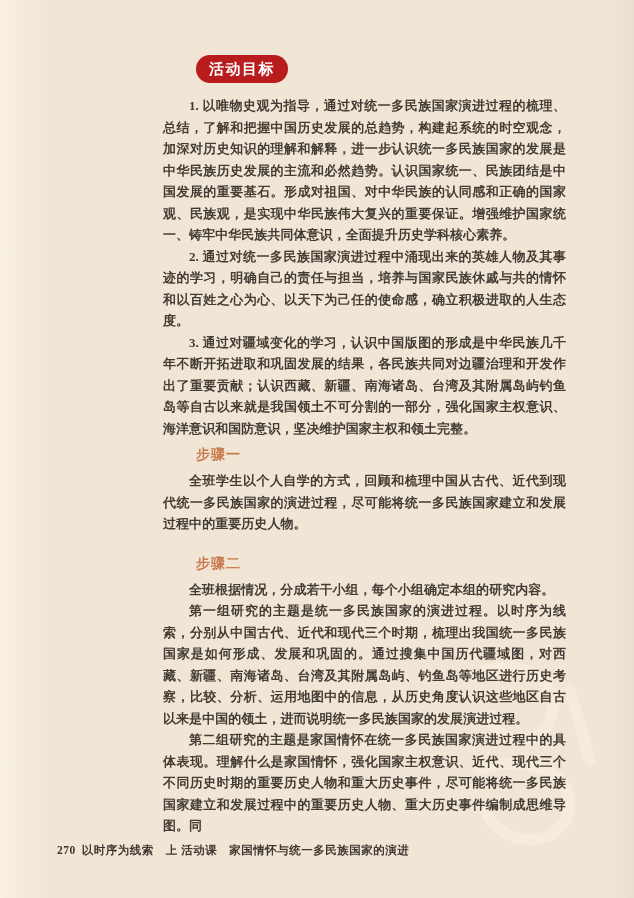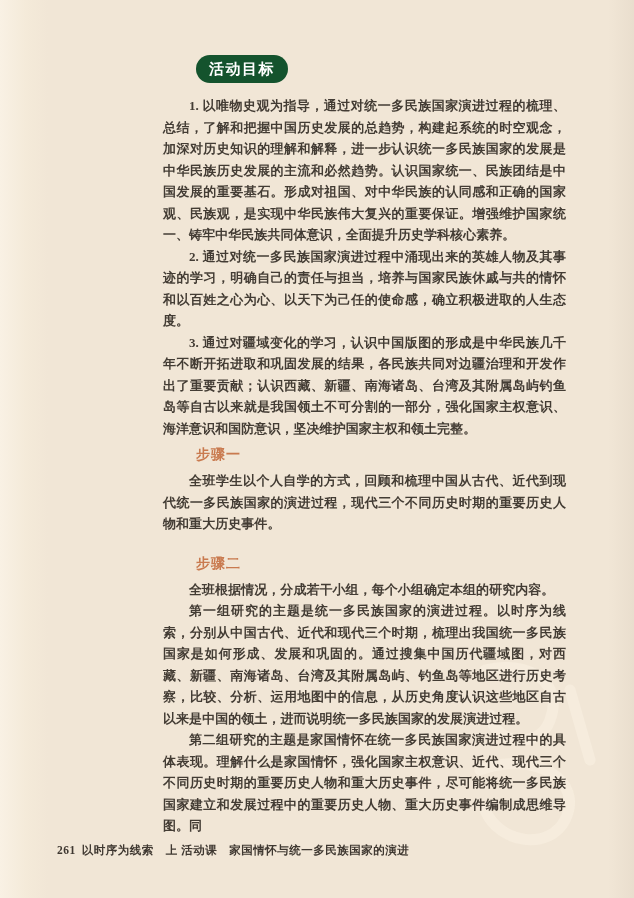--- a/index.html
+++ b/index.html
@@ -40,21 +40,21 @@
     position: absolute;
     left: 163px;
     top: 55px;
     width: 403px;
     color: #433c34;
   }
   .badge-row { margin: 0 0 12px 33px; }
   .badge-row.process { margin-top: 15px; margin-bottom: 11px; }
   .badge {
     display: inline-block;
-    background: #14532d;
+    background: #b91c1c;
     color: #ffffff;
     font-family: "Liberation Sans", "DejaVu Sans", sans-serif;
     font-weight: bold;
     font-size: 15px;
     line-height: 1;
     padding: 6px 13px 7px 13px;
     border-radius: 14px;
     letter-spacing: 1.5px;
     text-align: right;
   }
@@ -113,25 +113,25 @@
     <div class="badge-row">
       <span class="badge">活动目标</span>
     </div>
 
     <p class="body">1. 以唯物史观为指导，通过对统一多民族国家演进过程的梳理、总结，了解和把握中国历史发展的总趋势，构建起系统的时空观念，加深对历史知识的理解和解释，进一步认识统一多民族国家的发展是中华民族历史发展的主流和必然趋势。认识国家统一、民族团结是中国发展的重要基石。形成对祖国、对中华民族的认同感和正确的国家观、民族观，是实现中华民族伟大复兴的重要保证。增强维护国家统一、铸牢中华民族共同体意识，全面提升历史学科核心素养。</p>
     <p class="body">2. 通过对统一多民族国家演进过程中涌现出来的英雄人物及其事迹的学习，明确自己的责任与担当，培养与国家民族休戚与共的情怀和以百姓之心为心、以天下为己任的使命感，确立积极进取的人生态度。</p>
     <p class="body">3. 通过对疆域变化的学习，认识中国版图的形成是中华民族几千年不断开拓进取和巩固发展的结果，各民族共同对边疆治理和开发作出了重要贡献；认识西藏、新疆、南海诸岛、台湾及其附属岛屿钓鱼岛等自古以来就是我国领土不可分割的一部分，强化国家主权意识、海洋意识和国防意识，坚决维护国家主权和领土完整。</p>
 
 
     <div class="step-title">步骤一</div>
-    <p class="body">全班学生以个人自学的方式，回顾和梳理中国从古代、近代到现代统一多民族国家的演进过程，现代三个不同历史时期的重要历史人物和重大历史事件。</p>
+    <p class="body">全班学生以个人自学的方式，回顾和梳理中国从古代、近代到现代统一多民族国家的演进过程，尽可能将统一多民族国家建立和发展过程中的重要历史人物。</p>
 
     <div class="step-title second">步骤二</div>
     <p class="body">全班根据情况，分成若干小组，每个小组确定本组的研究内容。</p>
     <p class="body">第一组研究的主题是统一多民族国家的演进过程。以时序为线索，分别从中国古代、近代和现代三个时期，梳理出我国统一多民族国家是如何形成、发展和巩固的。通过搜集中国历代疆域图，对西藏、新疆、南海诸岛、台湾及其附属岛屿、钓鱼岛等地区进行历史考察，比较、分析、运用地图中的信息，从历史角度认识这些地区自古以来是中国的领土，进而说明统一多民族国家的发展演进过程。</p>
     <p class="body">第二组研究的主题是家国情怀在统一多民族国家演进过程中的具体表现。理解什么是家国情怀，强化国家主权意识、近代、现代三个不同历史时期的重要历史人物和重大历史事件，尽可能将统一多民族国家建立和发展过程中的重要历史人物、重大历史事件编制成思维导图。同</p>
 
   </div>
 
   <div class="footer">
-    <span>261</span><span class="sep-s"></span><span>以时序为线索</span><span class="sep-m"></span><span>上 活动课</span><span class="sep-m"></span><span>家国情怀与统一多民族国家的演进</span>
+    <span>270</span><span class="sep-s"></span><span>以时序为线索</span><span class="sep-m"></span><span>上 活动课</span><span class="sep-m"></span><span>家国情怀与统一多民族国家的演进</span>
   </div>
 </div>
 
 </body></html>

